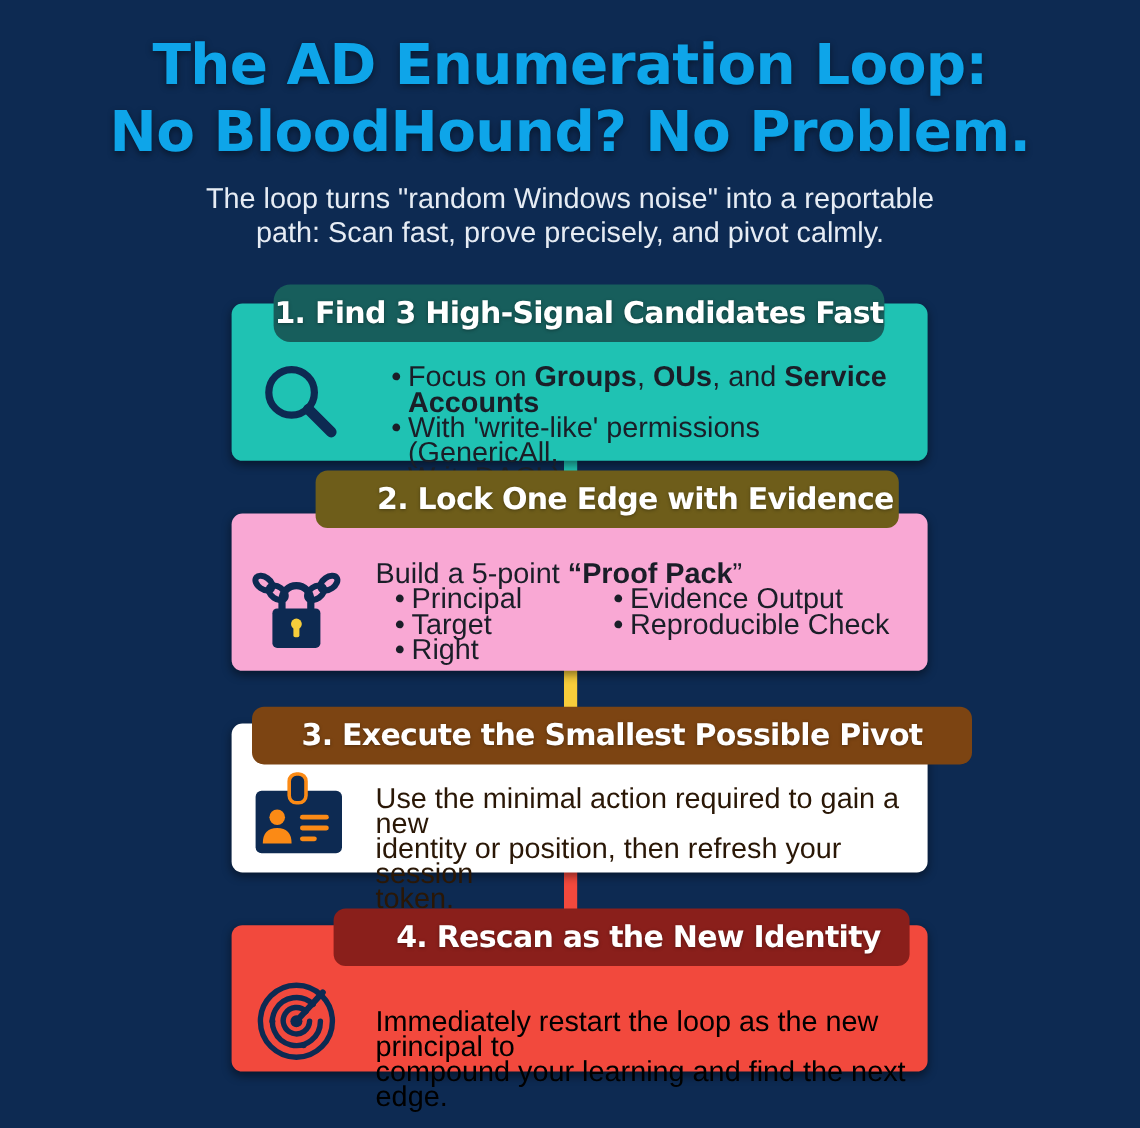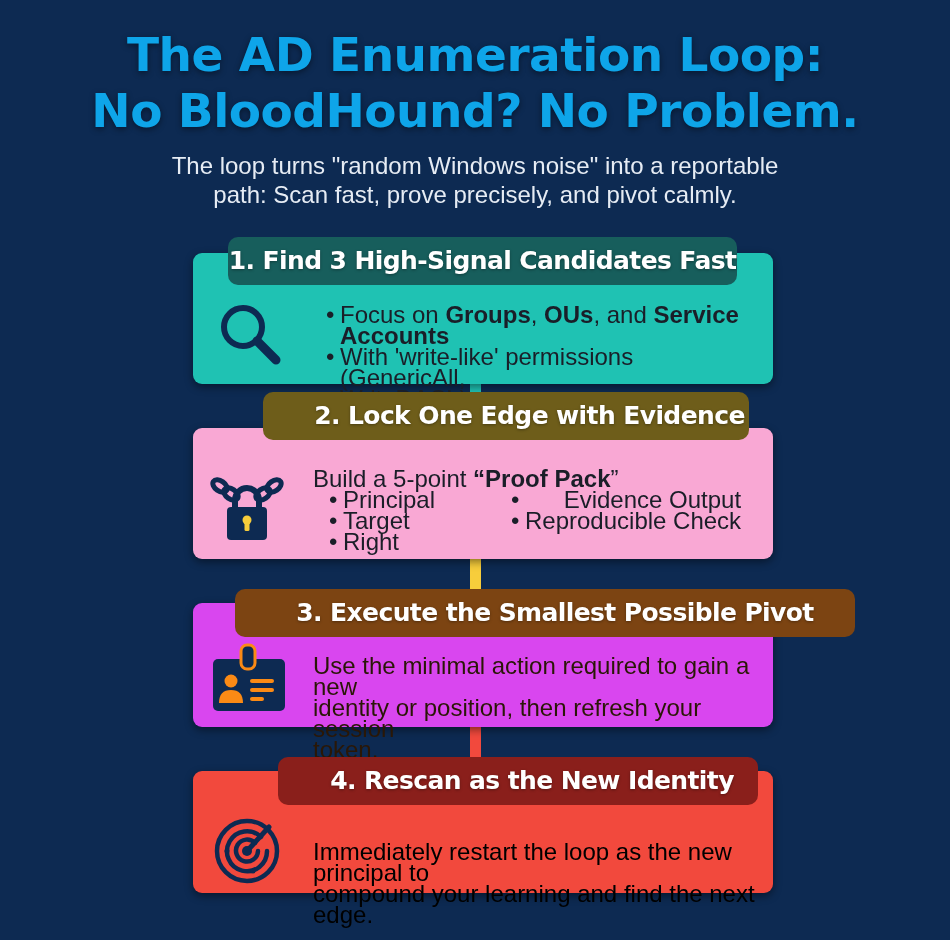--- a/index.html
+++ b/index.html
@@ -46,21 +46,21 @@
   }
   .bul { display: block; position: relative; padding-left: 16px; }
   .bul::before { content: "\2022"; position: absolute; left: 2px; top: 0; }
   b { font-weight: 700; }
 
   
   .c1 { background: #1fc2b3; }
   .p1 { background: #175e5c; }
   .c2 { background: #f9a8d4; }
   .p2 { background: #6e5d1a; }
-  .c3 { background: #d946ef; }
+  .c3 { background: #ffffff; }
   .p3 { background: #7c4412; }
   .c4 { background: #f2493d; }
   .p4 { background: #8a1f1b; }
   .t4 { color: #000000; }
   .t3 { color: #2a1706; }
 </style>
 </head>
 <body>
 
 <div class="title l1">The AD Enumeration Loop:</div>
@@ -75,21 +75,21 @@
 <div class="card c1" style="top:253px;height:131px;">
   <svg class="icon" style="left:20px;top:45px;" width="72" height="72" viewBox="0 0 72 72">
     <circle cx="30" cy="29" r="19" fill="none" stroke="#0d2a52" stroke-width="6"></circle>
     <line x1="44" y1="43" x2="63" y2="62" stroke="#0d2a52" stroke-width="9" stroke-linecap="round"></line>
   </svg>
   <div class="body-text" style="left:131px;top:51px;width:440px;">
     <span class="bul"><span>Focus on </span><b>Groups</b><span>, </span><b>OUs</b><span>, and </span><b>Service Accounts</b></span>
     <span class="bul"><span>With 'write-like' permissions (GenericAll,</span><br><span>WriteDACL).</span></span>
   </div>
 </div>
-<div class="pill p1" style="left:228px;top:237px;width:509px;">1. Find 3 High-Signal Candidates Fast</div>
+<div class="pill p1" style="left:228px;top:237px;width:509px;border-radius:14px;">1. Find 3 High-Signal Candidates Fast</div>
 
 <div class="card c2" style="top:428px;height:131px;">
   <svg class="icon" style="left:14px;top:44px;" width="80" height="72" viewBox="0 0 80 72">
     <g fill="none" stroke="#0d2a52" stroke-width="5" stroke-linecap="round">
       <ellipse cx="13" cy="14" rx="8" ry="5" transform="rotate(35 13 14)"></ellipse>
       <ellipse cx="24" cy="22" rx="8" ry="5" transform="rotate(35 24 22)"></ellipse>
       <ellipse cx="67" cy="14" rx="8" ry="5" transform="rotate(-35 67 14)"></ellipse>
       <ellipse cx="56" cy="22" rx="8" ry="5" transform="rotate(-35 56 22)"></ellipse>
       <path d="M28 36 V28 A12 12 0 0 1 52 28 V36" stroke-width="6"></path>
     </g>
@@ -98,21 +98,21 @@
     <rect x="37.5" y="49" width="5" height="10" rx="1.5" fill="#f7cd3b"></rect>
   </svg>
   <div class="body-text" style="left:120px;top:40px;">
     <span>Build a 5-point </span><b>“Proof Pack</b><span>”</span>
   </div>
   <div class="body-text" style="left:134px;top:61px;">
     <span class="bul">Principal</span>
     <span class="bul">Target</span>
     <span class="bul">Right</span>
   </div>
-  <div class="body-text" style="left:316px;top:61px;text-align:right;">
+  <div class="body-text" style="left:316px;top:61px;">
     <span class="bul">Evidence Output</span>
     <span class="bul">Reproducible Check</span>
   </div>
 </div>
 <div class="pill p2" style="left:263px;top:392px;width:439px;padding-left:47px;">2. Lock One Edge with Evidence</div>
 
 <div class="card c3" style="top:603px;height:124px;">
   <svg class="icon" style="left:18px;top:40px;" width="78" height="72" viewBox="0 0 78 72">
     <rect x="2" y="16" width="72" height="52" rx="5" fill="#0d2a52"></rect>
     <rect x="30" y="2" width="14" height="24" rx="6" fill="#0d2a52" stroke="#fb8a15" stroke-width="3"></rect>
@@ -121,21 +121,21 @@
     <rect x="39" y="36" width="24" height="4" rx="2" fill="#fb8a15"></rect>
     <rect x="39" y="45" width="24" height="4" rx="2" fill="#fb8a15"></rect>
     <rect x="39" y="54" width="14" height="4" rx="2" fill="#fb8a15"></rect>
   </svg>
   <div class="body-text t3" style="left:120px;top:52px;width:450px;">
     <span>Use the minimal action required to gain a new</span><br>
     <span>identity or position, then refresh your session</span><br>
     <span>token.</span>
   </div>
 </div>
-<div class="pill p3" style="left:235px;top:589px;width:600px;padding-left:20px;">3. Execute the Smallest Possible Pivot</div>
+<div class="pill p3" style="left:210px;top:589px;width:600px;">3. Execute the Smallest Possible Pivot</div>
 
 <div class="card c4" style="top:771px;height:122px;">
   <svg class="icon" style="left:18px;top:40px;" width="76" height="76" viewBox="0 0 76 76">
     <g fill="none" stroke="#0d2a52" stroke-width="4.5" stroke-linecap="round">
       <circle cx="36" cy="40" r="30"></circle>
       <path d="M50 26 A20 20 0 1 0 56 40"></path>
       <path d="M44 32 A11 11 0 1 0 47 40"></path>
       <line x1="36" y1="40" x2="58" y2="16" stroke-width="5"></line>
     </g>
     <circle cx="36" cy="40" r="5" fill="#0d2a52"></circle>

